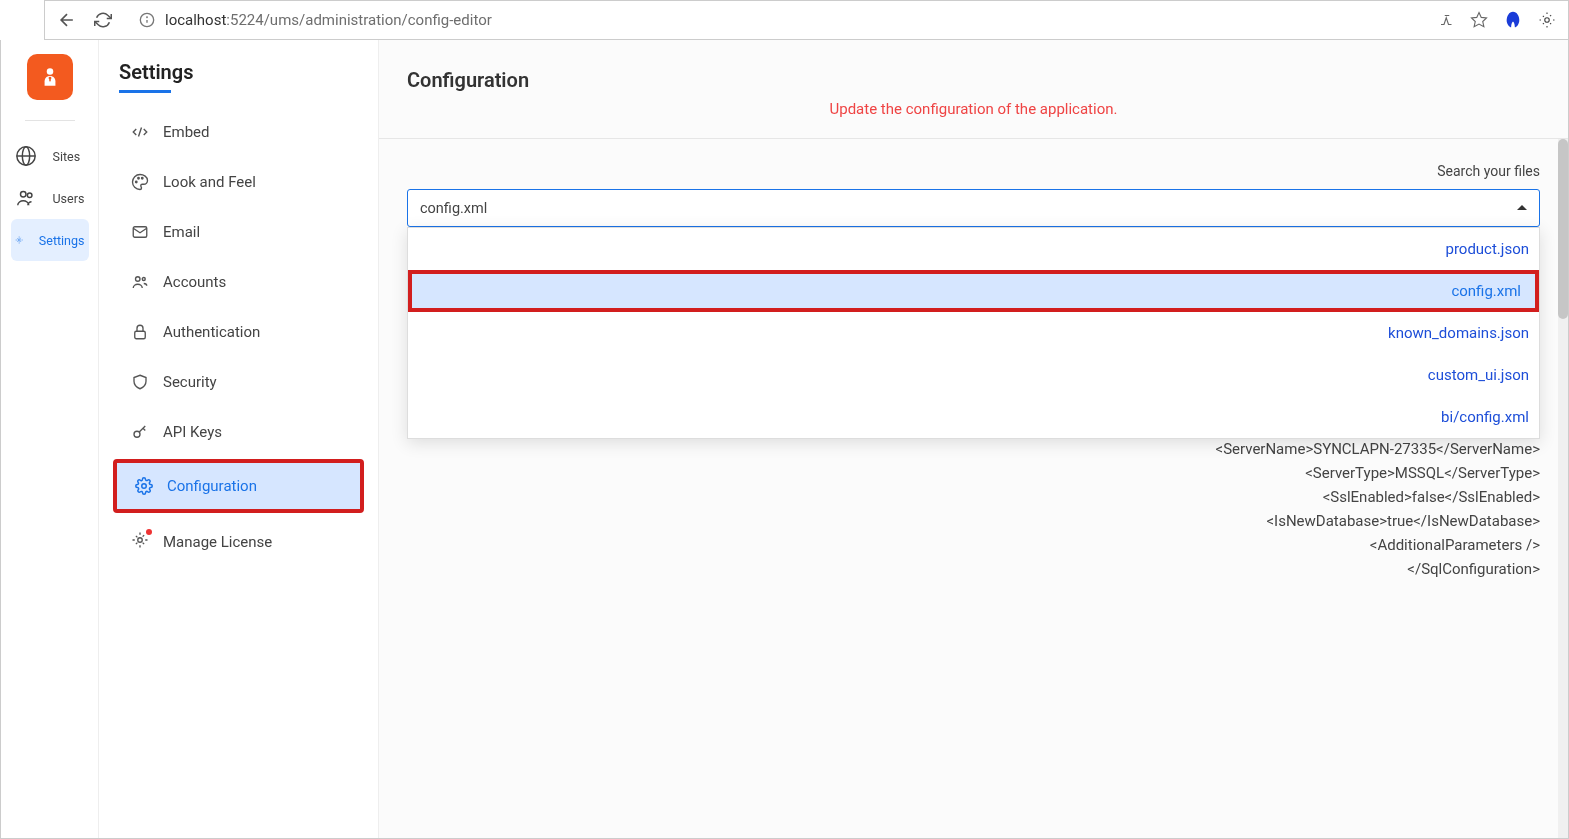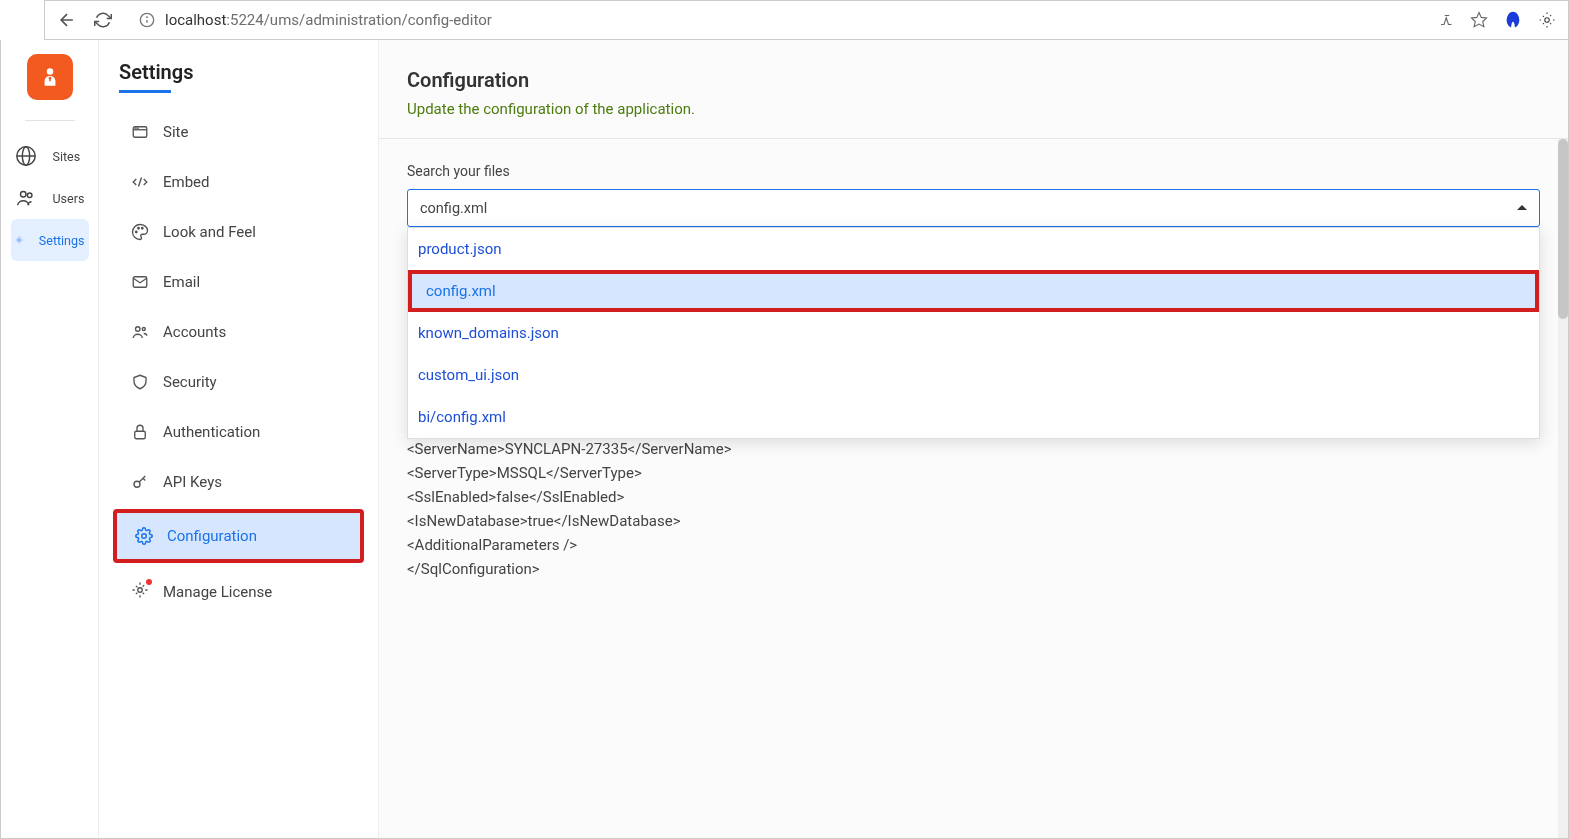--- a/index.html
+++ b/index.html
@@ -30,23 +30,23 @@
 .settings-item { display: flex; align-items: center; gap: 14px; padding: 14px 18px; margin: 4px 4px; color: #444; font-size: 15px; cursor: pointer; border-radius: 4px; }
 .settings-item svg { flex-shrink: 0; }
 .settings-item.configuration { background: #d6e6ff; color: #1a73e8; border: 4px solid #d21e1e; }
 .settings-item .badge-dot { position: relative; }
 .settings-item .red-dot::after { content: ''; position: absolute; width: 6px; height: 6px; background: #e33; border-radius: 50%; top: -2px; right: -3px; }
 
 
 .main { flex: 1; background: #fbfbfb; overflow: hidden; display: flex; flex-direction: column; }
 .header-area { padding: 28px 28px 20px; border-bottom: 1px solid #e6e6e6; }
 .page-title { font-size: 20px; font-weight: 600; color: #333; margin-bottom: 8px; }
-.page-subtitle { font-size: 15px; color: #4d7c0f; }
-
-.content-area { padding: 24px 28px; position: relative; flex: 1; overflow: hidden; }
+.page-subtitle { font-size: 15px; color: #ef4444; text-align: center; }
+
+.content-area { padding: 24px 28px; position: relative; flex: 1; overflow: hidden; text-align: right; }
 .search-label { font-size: 14px; color: #444; margin-bottom: 10px; }
 .combo-wrap { position: relative; }
 .combo-box { border: 1.5px solid #1a73e8; background: #fff; height: 38px; display: flex; align-items: center; padding: 0 12px; border-radius: 3px; font-size: 14.5px; color: #444; cursor: pointer; justify-content: space-between; }
 .dropdown { position: absolute; top: 38px; left: 0; right: 0; background: #fff; border: 1px solid #ddd; box-shadow: 0 4px 16px rgba(0,0,0,0.12); z-index: 30; }
 .dropdown-item { padding: 12px 10px; font-size: 15px; color: #1d4ed8; cursor: pointer; }
 .dropdown-item.selected { background: #d6e6ff; color: #1a73e8; }
 .dropdown-highlight { border: 4px solid #d21e1e; padding: 8px 14px; }
 
 .editor-area { margin-top: 18px; font-family: "Segoe UI", sans-serif; font-size: 15px; color: #444; line-height: 1.6; white-space: nowrap; overflow: hidden; position: relative; }
 .editor-area .line { padding-left: 0; }
@@ -131,29 +131,20 @@
       <span>Settings</span>
     </div>
   </div>
 
   <div class="settings-sidebar">
     <div class="settings-title">Settings</div>
     <div class="settings-underline"></div>
 
     <div class="settings-item">
       <svg width="18" height="18" viewBox="0 0 24 24" fill="none" stroke="#555" stroke-width="1.8">
-          <rect x="3" y="5" width="18" height="14" rx="2"></rect>
-          <line x1="3" y1="9" x2="21" y2="9"></line>
-          <circle cx="6" cy="7" r="0.5"></circle>
-          <circle cx="9" cy="7" r="0.5"></circle>
-        </svg>
-      <span>Site</span>
-    </div>
-    <div class="settings-item">
-      <svg width="18" height="18" viewBox="0 0 24 24" fill="none" stroke="#555" stroke-width="1.8">
           <polyline points="7 8 3 12 7 16"></polyline>
           <polyline points="17 8 21 12 17 16"></polyline>
           <line x1="14" y1="6" x2="10" y2="18"></line>
         </svg>
       <span>Embed</span>
     </div>
     <div class="settings-item">
       <svg width="18" height="18" viewBox="0 0 24 24" fill="none" stroke="#555" stroke-width="1.8">
           <path d="M12 2a10 10 0 100 20c1 0 2-1 2-2s-1-2-1-3 1-2 2-2h2a5 5 0 005-5c0-5-5-8-10-8z"></path>
           <circle cx="7" cy="12" r="1"></circle>
@@ -173,30 +164,30 @@
       <svg width="18" height="18" viewBox="0 0 24 24" fill="none" stroke="#555" stroke-width="1.8">
           <circle cx="9" cy="8" r="3"></circle>
           <path d="M3 20c0-3 3-5 6-5s6 2 6 5"></path>
           <circle cx="17" cy="8" r="2"></circle>
           <path d="M21 17c0-2-2-3-4-3"></path>
         </svg>
       <span>Accounts</span>
     </div>
     <div class="settings-item">
       <svg width="18" height="18" viewBox="0 0 24 24" fill="none" stroke="#555" stroke-width="1.8">
-          <path d="M12 3l8 3v5c0 5-3 8-8 10-5-2-8-5-8-10V6l8-3z"></path>
-        </svg>
-      <span>Security</span>
-    </div>
-    <div class="settings-item">
-      <svg width="18" height="18" viewBox="0 0 24 24" fill="none" stroke="#555" stroke-width="1.8">
           <rect x="5" y="11" width="14" height="10" rx="2"></rect>
           <path d="M8 11V7a4 4 0 018 0v4"></path>
         </svg>
       <span>Authentication</span>
+    </div>
+    <div class="settings-item">
+      <svg width="18" height="18" viewBox="0 0 24 24" fill="none" stroke="#555" stroke-width="1.8">
+          <path d="M12 3l8 3v5c0 5-3 8-8 10-5-2-8-5-8-10V6l8-3z"></path>
+        </svg>
+      <span>Security</span>
     </div>
     <div class="settings-item">
       <svg width="18" height="18" viewBox="0 0 24 24" fill="none" stroke="#555" stroke-width="1.8">
           <circle cx="8" cy="15" r="4"></circle>
           <path d="M11 12l8-8m-3 3l3 3"></path>
         </svg>
       <span>API Keys</span>
     </div>
     <div class="settings-item configuration">
       <svg width="18" height="18" viewBox="0 0 24 24" fill="none" stroke="#1a73e8" stroke-width="2">

